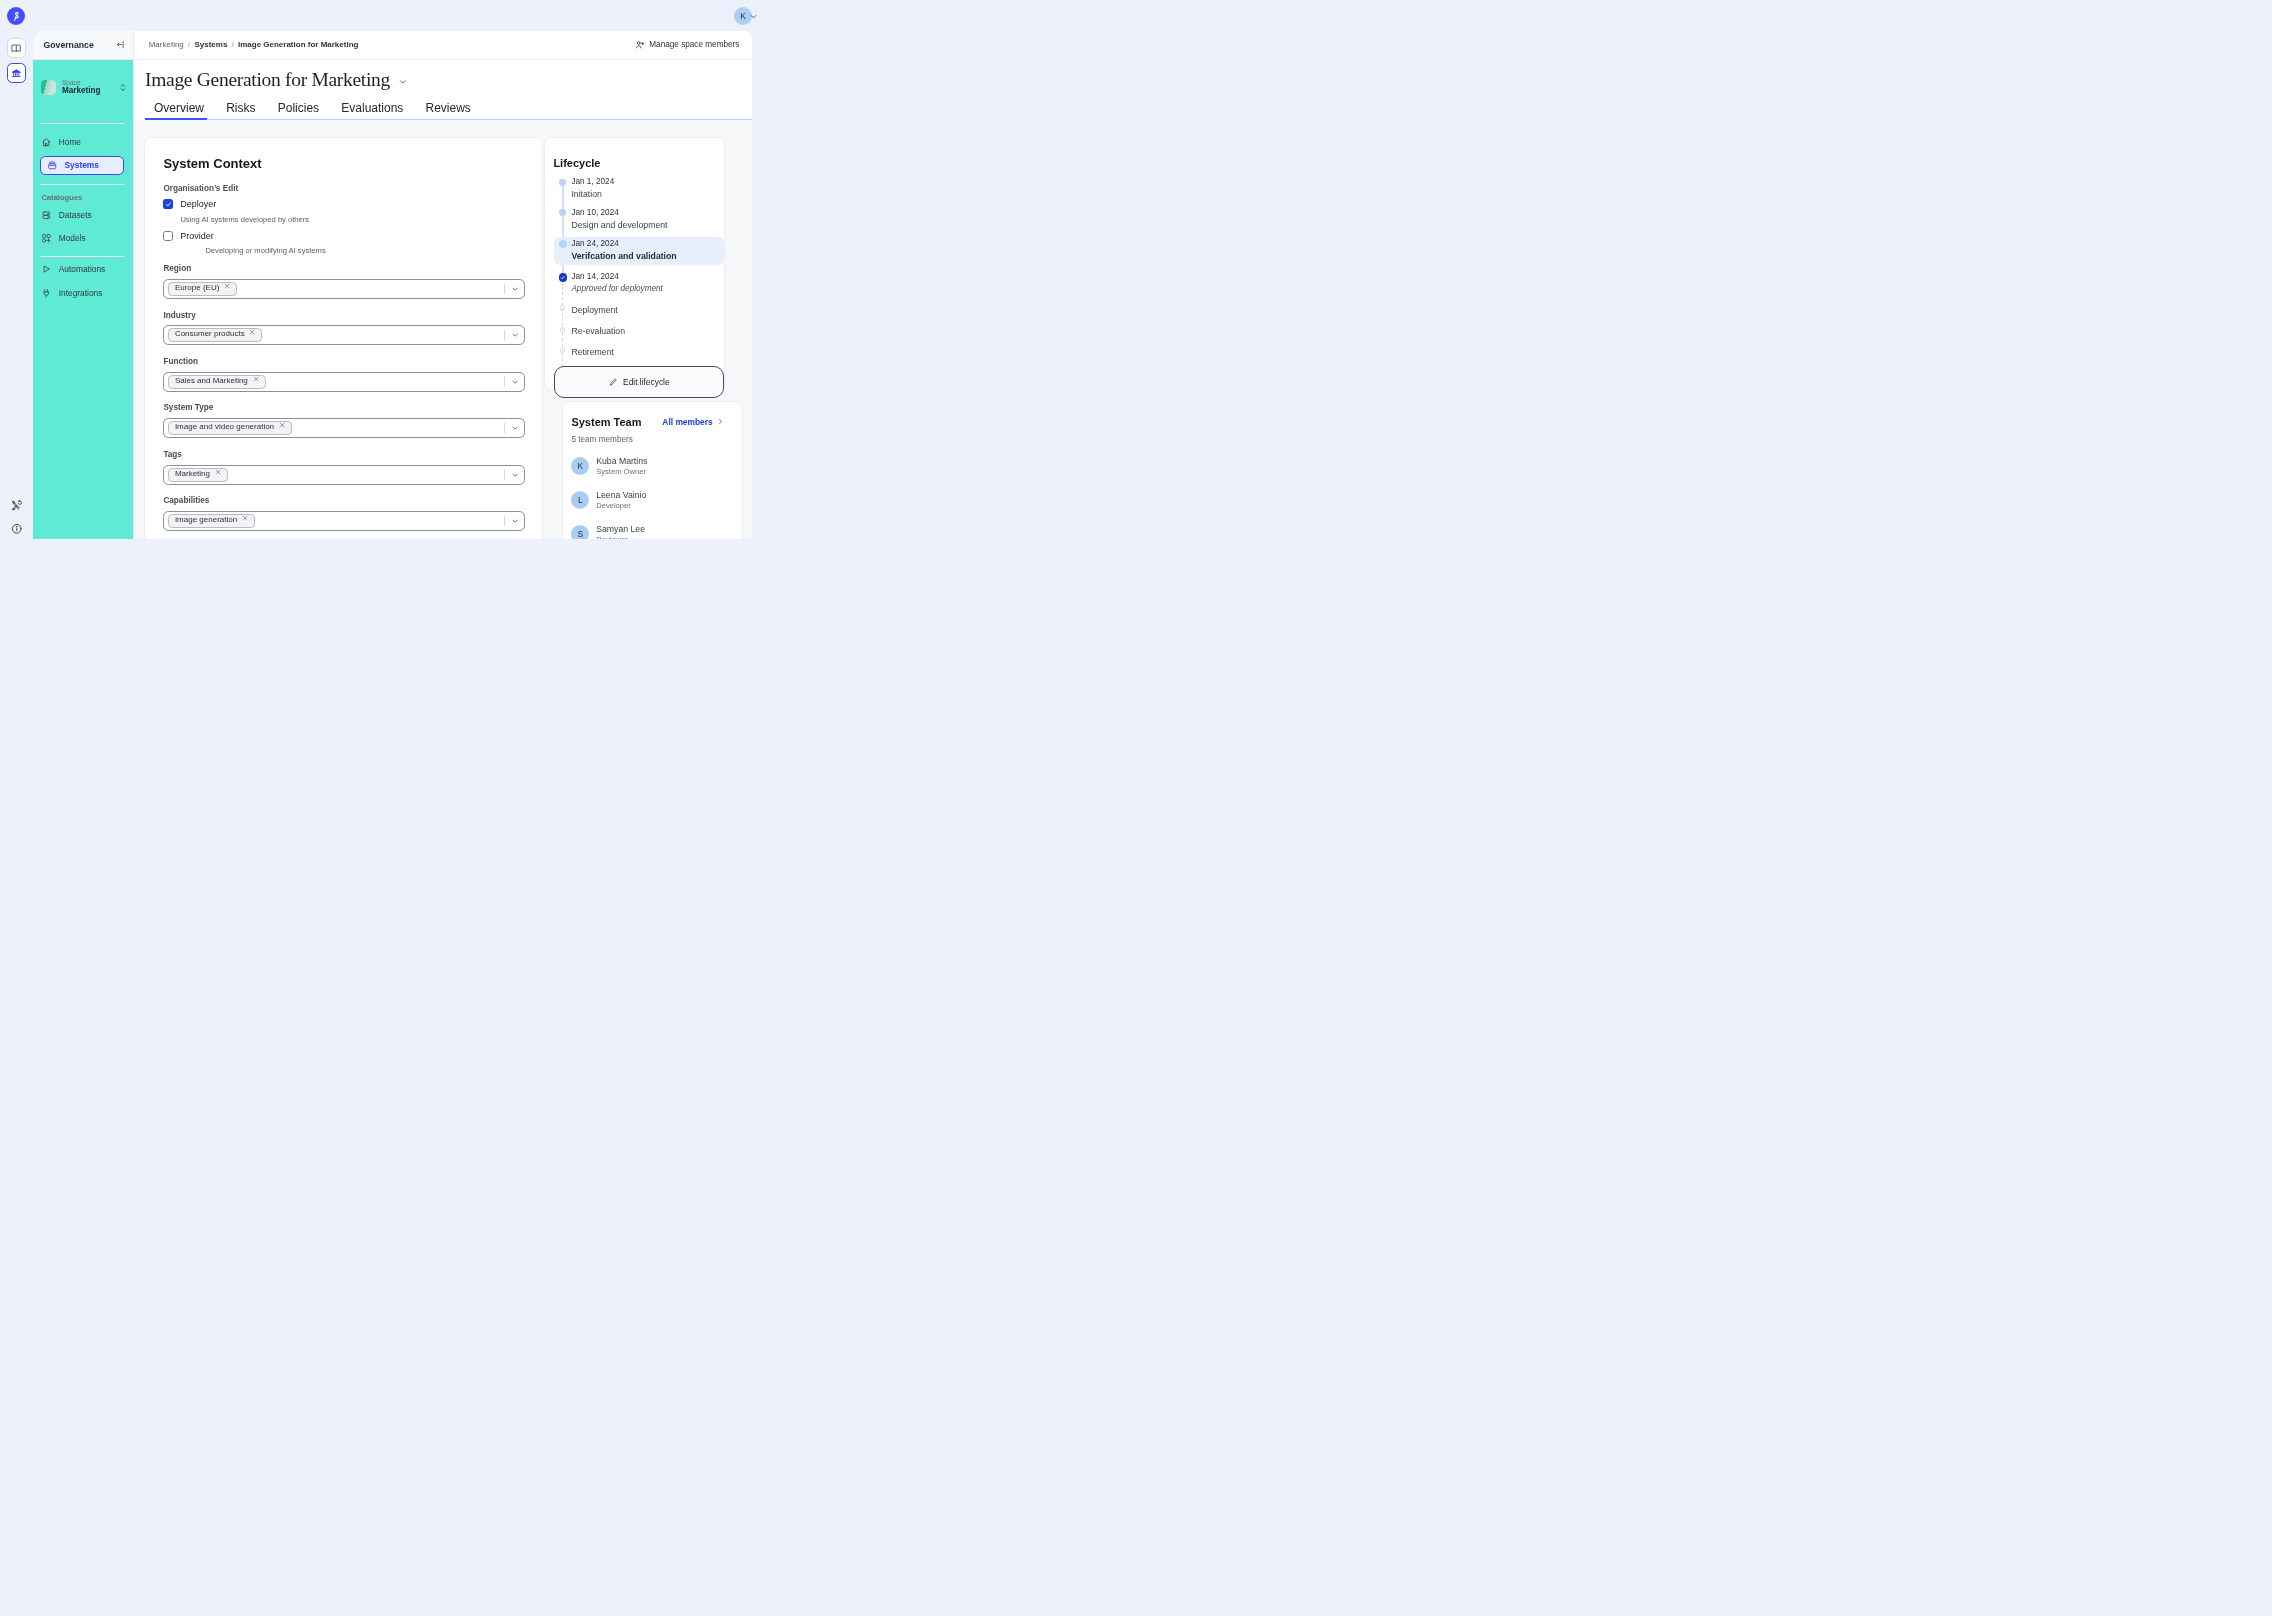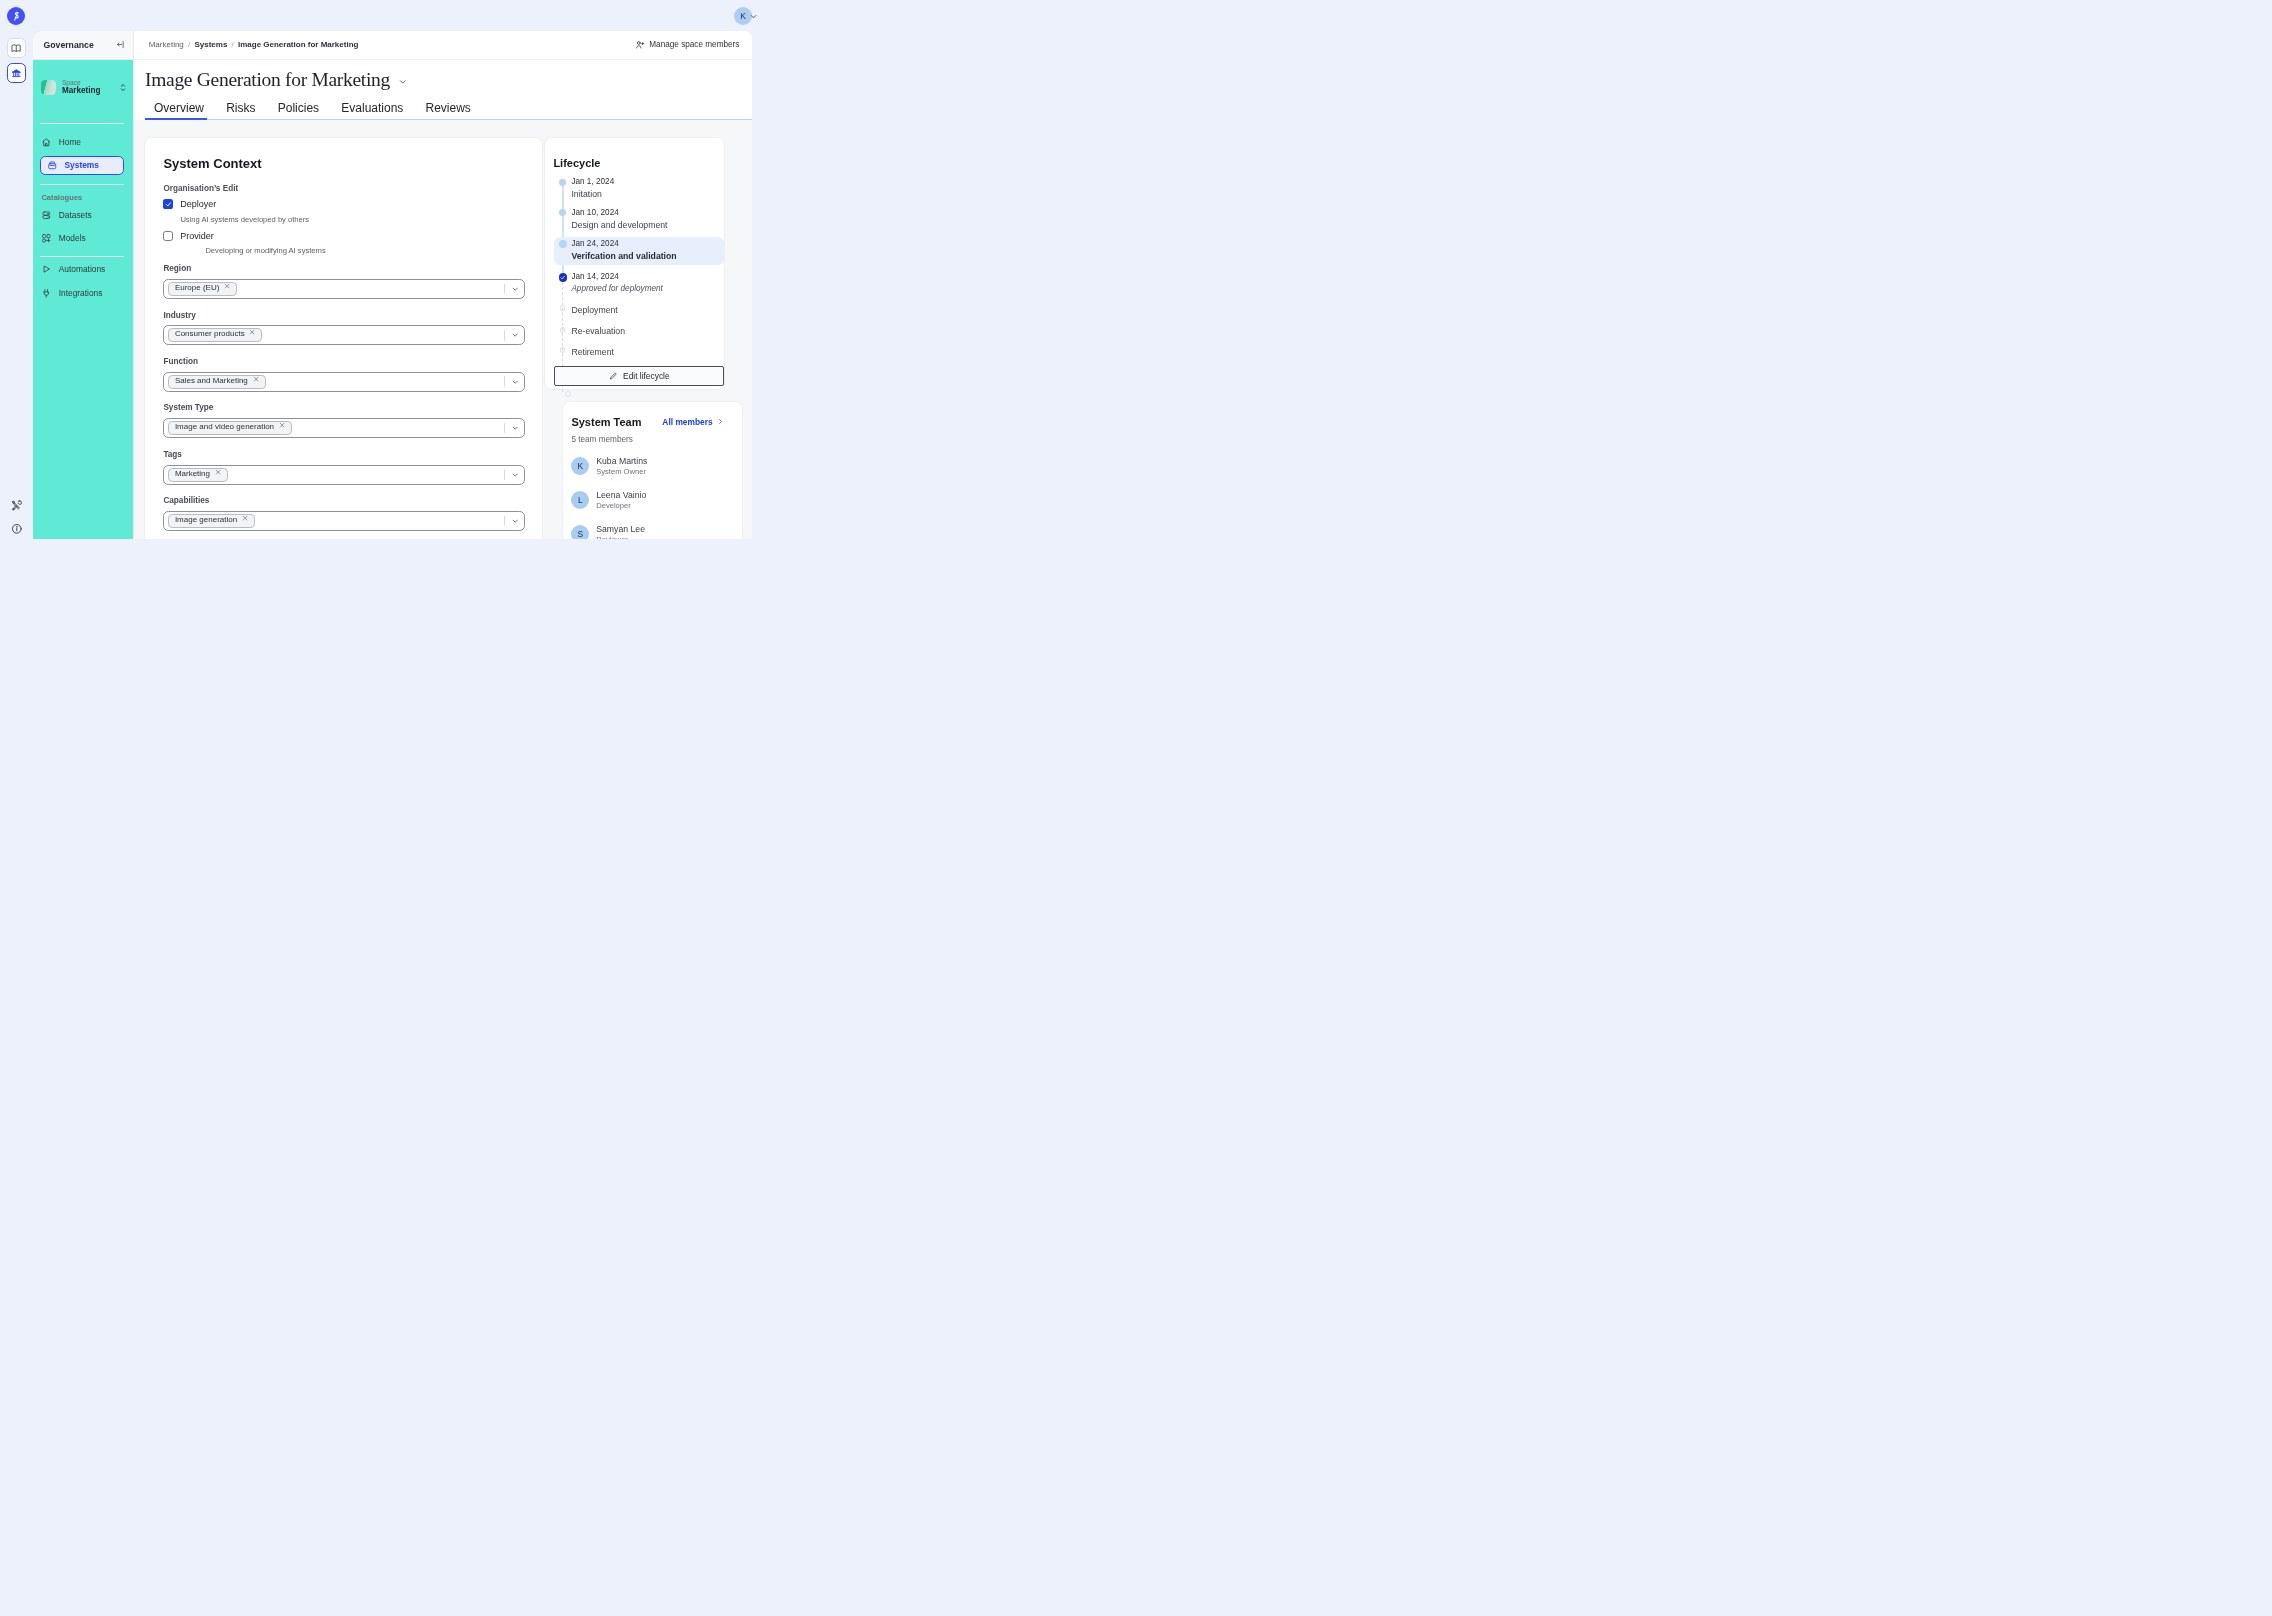--- a/index.html
+++ b/index.html
@@ -76,21 +76,21 @@
   .tl-hl { position:absolute; left:1.1px; top:62px; width:170px; height:28px; background:#e7effc; border-radius:6.3px; }
   .dot { position:absolute; border-radius:50%; }
   .dot.blue { width:6.8px; height:6.8px; left:6px; background:#b7d3f7; }
   .dot.hollow { width:5.8px; height:5.8px; left:6.3px; background:transparent; border:1.1px solid #d7dade; }
   .badge { position:absolute; left:5.3px; width:8.4px; height:8.4px; border-radius:50%; background:#1634bd; color:#fff; display:flex; align-items:center; justify-content:center; }
   .ev { position:absolute; left:18px; right:0; }
   .ev-date { font-size:8.2px; font-weight:500; color:#2b3138; line-height:10.5px; }
   .ev-stage { font-size:8.7px; color:#3d434b; line-height:10.5px; margin-top:1.6px; }
   .ev-stage.b { font-weight:700; color:#262c33; }
   .ev-stage.i { font-style:italic; font-size:8.2px; color:#4a515a; margin-top:1.1px; }
-  .lc-btn { position:absolute; left:1.1px; top:191px; width:170px; height:20px; border-radius:2px; background:#fafbfc; border:0.8px solid #484e55; display:flex; align-items:center; justify-content:center; gap:5.3px; font-size:8.4px; font-weight:500; color:#23282f; z-index:3; }
+  .lc-btn { position:absolute; left:1.1px; top:191px; width:170px; height:32px; border-radius:10px; background:#fafbfc; border:0.8px solid #484e55; display:flex; align-items:center; justify-content:center; gap:5.3px; font-size:8.4px; font-weight:500; color:#23282f; z-index:3; }
   .gap-dot { left:565px; top:391px; width:5.8px; height:5.8px; border-radius:50%; border:1.1px solid #dce0e4; }
 
   
   .card-team { left:562px; top:401px; width:181px; height:158px; padding:13.7px 14.7px 0 8.4px; }
   .team-row { display:flex; align-items:center; }
   .team-h { font-size:11px; font-weight:700; color:#15191e; }
   .team-link { margin-left:auto; margin-right:3.2px; display:flex; align-items:center; gap:4.7px; font-size:8.4px; font-weight:600; color:#1c3ed9; }
   .team-count { margin-top:7.4px; font-size:8.2px; color:#5c636c; line-height:9.5px; }
   .members { margin-top:11.6px; }
   .member { display:flex; align-items:center; gap:6.8px; margin-bottom:14px; }

